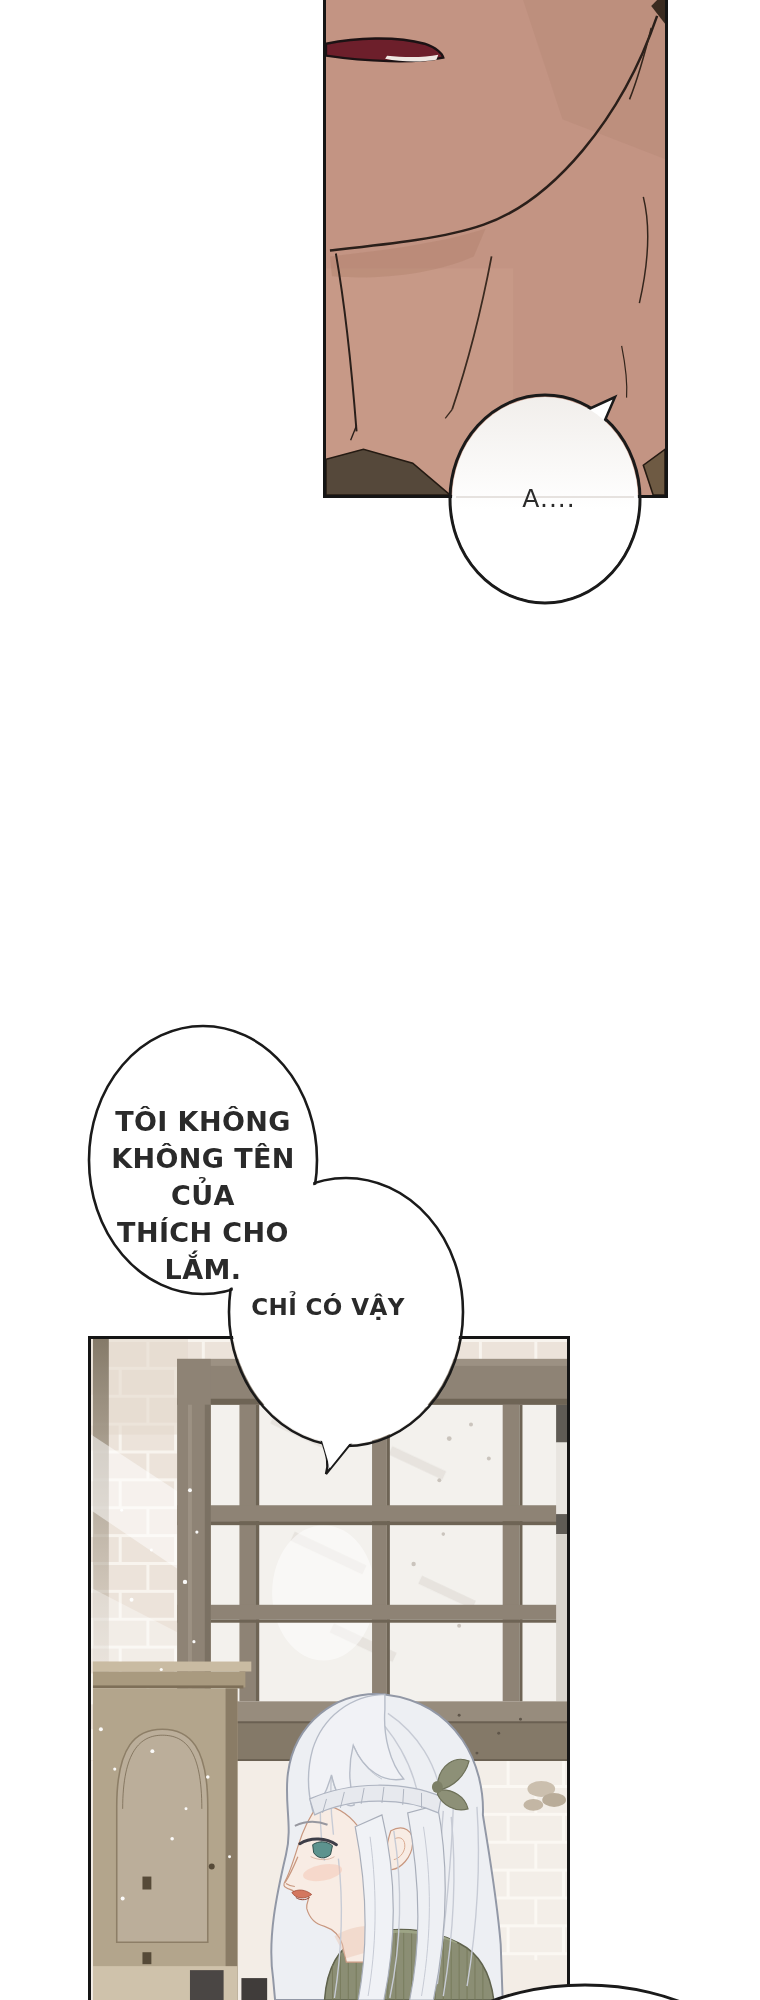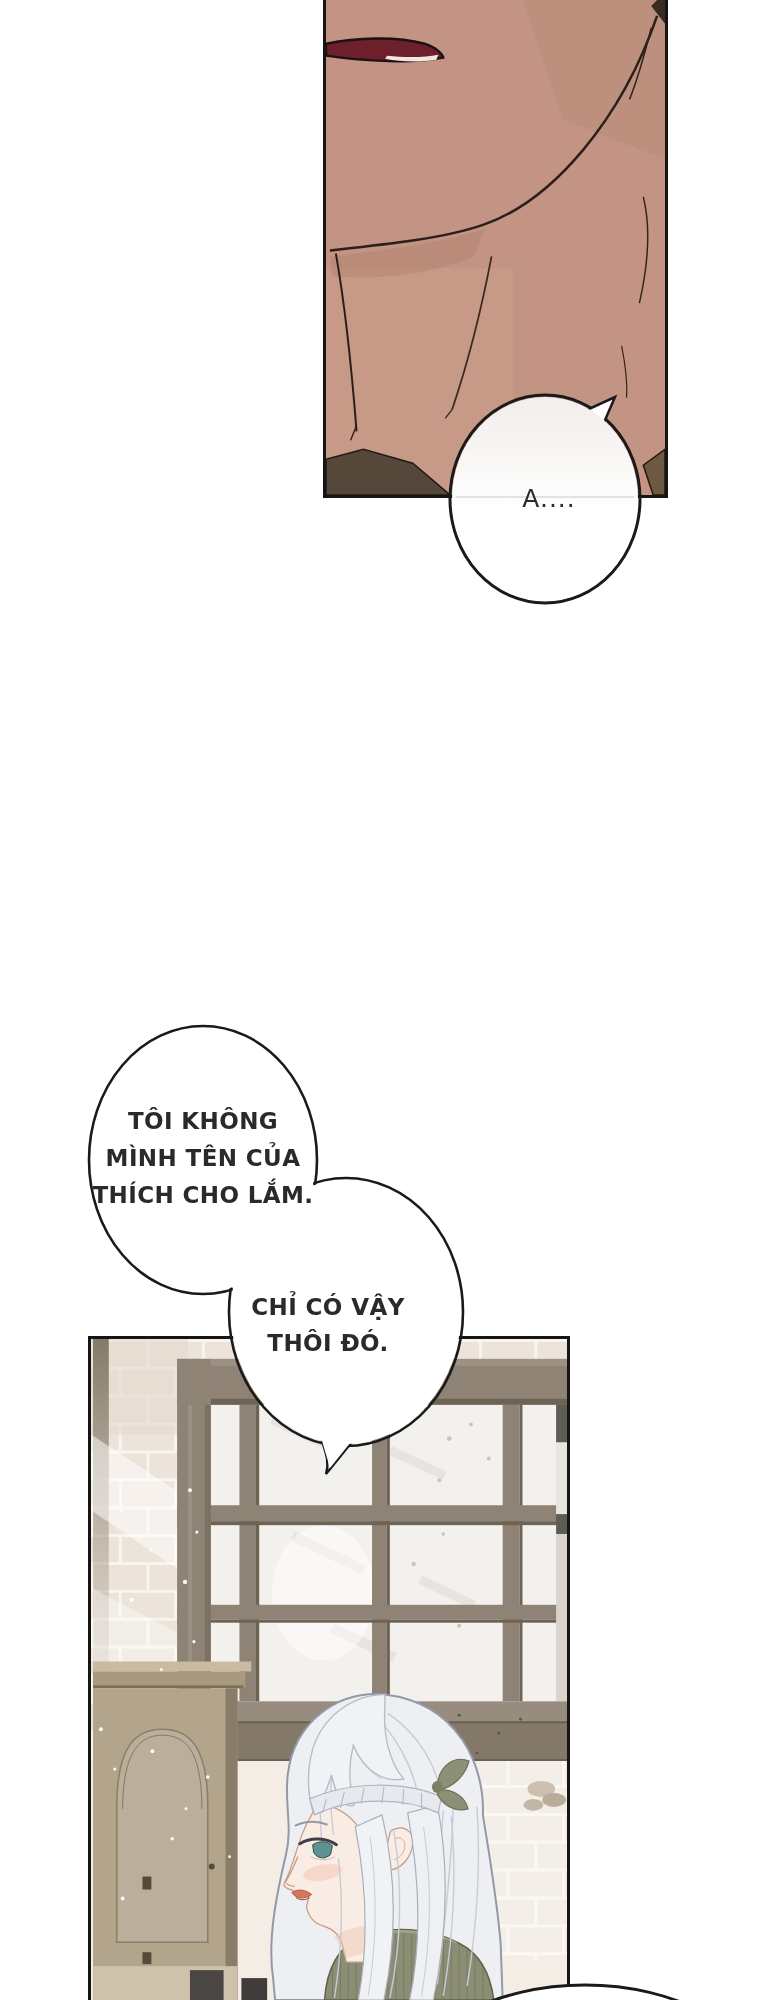--- a/index.html
+++ b/index.html
@@ -6,21 +6,21 @@
   #page{position:relative;width:760px;height:2000px;background:var(--paper,#fff);overflow:hidden;
         font-family:"DejaVu Sans",sans-serif;}
   .panel{position:absolute;box-sizing:border-box;border:3px solid var(--ink,#151515);}
   #panel1{left:323px;top:0;width:345px;height:498px;border-top:none;}
   #panel2{left:88px;top:1336px;width:482px;height:664px;border-bottom:none;}
   .panel svg{display:block;width:100%;height:100%;}
   #bubble-layer{position:absolute;left:0;top:0;z-index:5;pointer-events:none;}
   .bubble-text{position:absolute;z-index:6;text-align:center;color:var(--text,#2a2a2a);
         font-family:"DejaVu Sans",sans-serif;font-weight:bold;letter-spacing:.4px;}
   #text-a{left:460px;top:484px;width:178px;font-size:25px;font-weight:normal;letter-spacing:1px;}
-  #text-b1{left:89px;top:1103px;width:228px;font-size:23px;line-height:37px;}
+  #text-b1{left:89px;top:1103px;width:228px;font-size:27px;line-height:37px;}
   #text-b2{left:229px;top:1289px;width:198px;font-size:23px;line-height:36px;}
   
   .c-skin{fill:var(--skin1,#c39483)} .c-lip{fill:var(--lip,#6d1f2b)}
   .c-wall{fill:var(--wall,#f1ebe4)} .c-frame{fill:var(--frame,#8e8375)}
   .c-fd{fill:var(--frameDark,#6e6455)} .c-pane{fill:var(--pane,#f3f1ed)}
   .c-hair{fill:var(--hair,#edeff3)} .c-skin2{fill:var(--skin2,#f8ece4)}
   .c-eye{fill:var(--eye,#5d938e)} .c-bow{fill:var(--bow,#8d9077)}
   .c-sw{fill:var(--sweater,#8b8e74)} .c-wood{fill:var(--wood,#b3a58c)}
 </style>
 </head>
@@ -306,21 +306,20 @@
       <ellipse cx="203" cy="1160" rx="112" ry="132" fill="#ffffff"></ellipse>
       <ellipse cx="346" cy="1312" rx="115" ry="132" fill="#ffffff"></ellipse>
     </g>
 
     <ellipse cx="585" cy="2090" rx="175" ry="105" fill="#ffffff" stroke="#1a1a1a" stroke-width="3"></ellipse>
   </svg>
 
   <div id="text-a" class="bubble-text">A....</div>
   <div id="text-b1" class="bubble-text">
     <div>TÔI KHÔNG</div>
-    <div>MÌNH TÊN CỦA</div>
+    <div>KHÔNG TÊN CỦA</div>
     <div>THÍCH CHO LẮM.</div>
   </div>
   <div id="text-b2" class="bubble-text">
     <div>CHỈ CÓ VẬY</div>
-    <div>THÔI ĐÓ.</div>
   </div>
 
 </div>
 
 </body></html>

